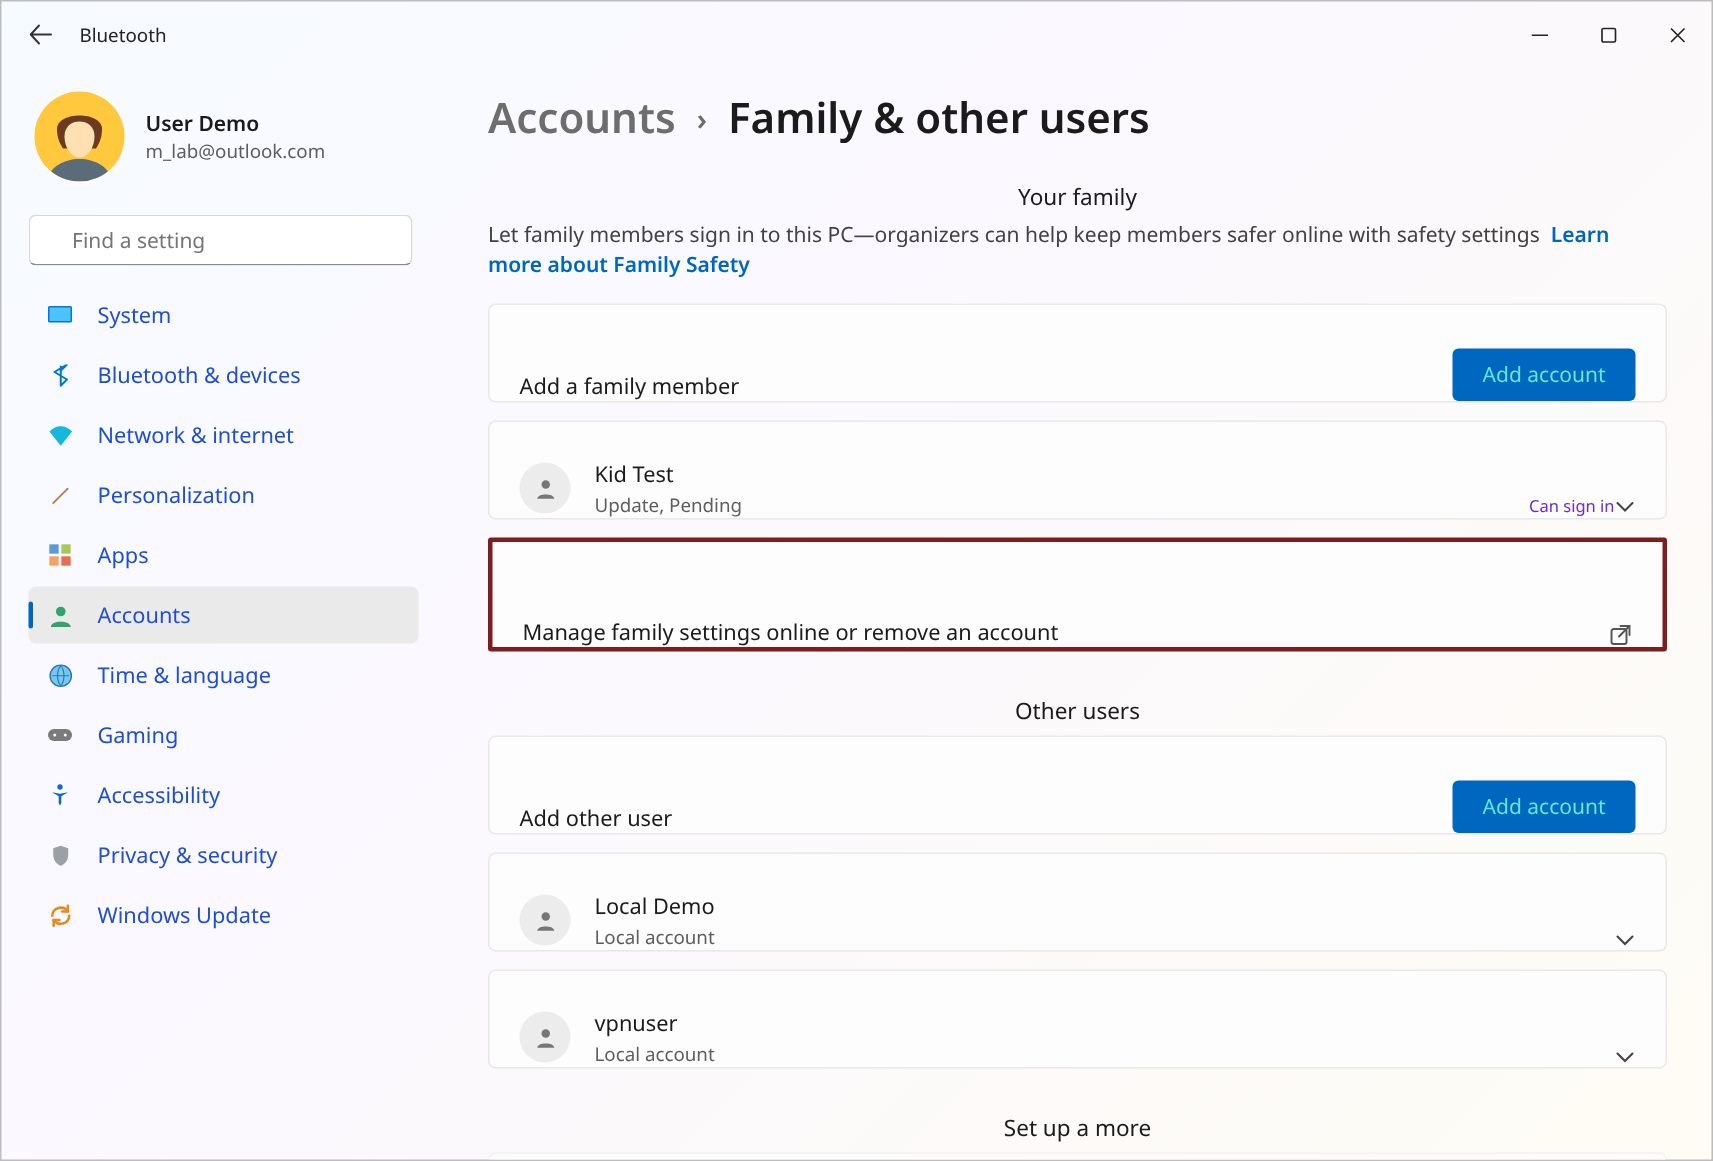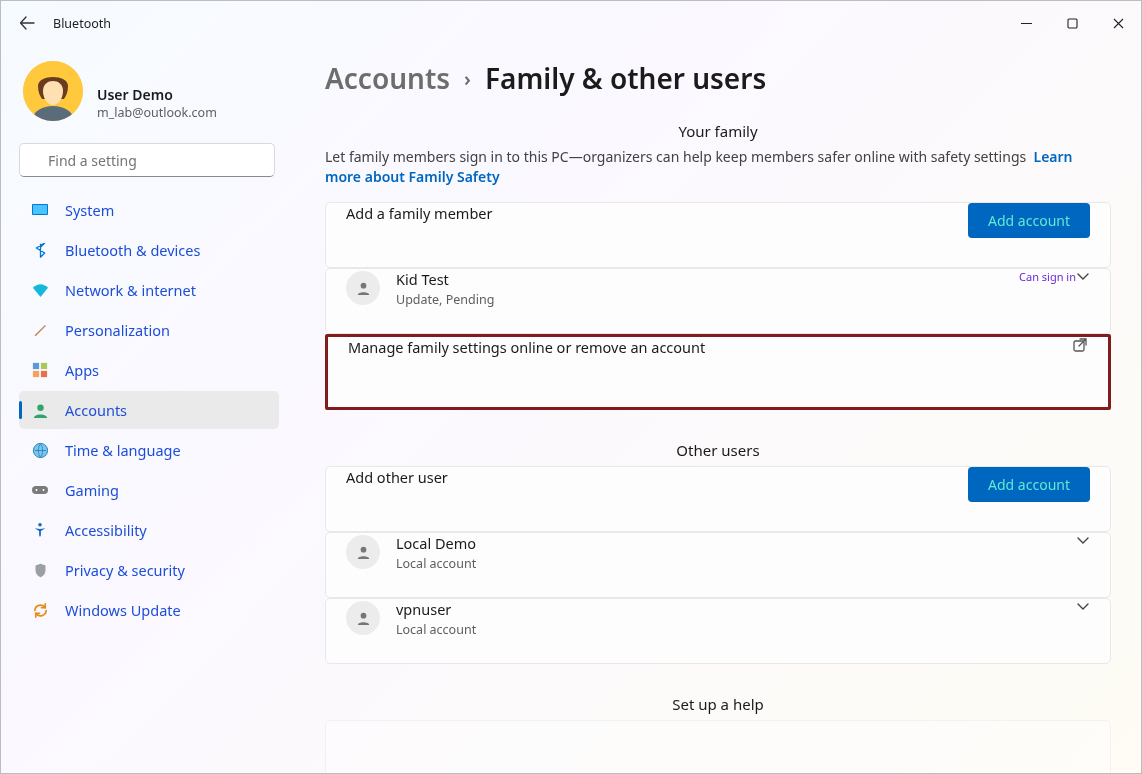--- a/index.html
+++ b/index.html
@@ -32,21 +32,21 @@
   .tb-back svg{width:16px;height:16px;}
   .tb-title{font-size:12.5px;margin-left:6px;color:#222;}
   .tb-spacer{flex:1;}
   .tb-btn{width:46px;height:32px;display:flex;align-items:center;justify-content:center;}
   .tb-btn svg{width:11px;height:11px;}
   
   .shell{display:flex;height:calc(100% - 44px);}
   .sidebar{width:var(--sidebar-w);padding:8px 12px 0 18px;flex-shrink:0;}
   .main{flex:1;padding:10px 30px 0 34px;overflow-y:auto;}
   
-  .user{display:flex;align-items:flex-end;gap:14px;padding:8px 4px 16px 4px;}
+  .user{display:flex;align-items:center;gap:14px;padding:8px 4px 16px 4px;}
   .avatar{width:60px;height:60px;border-radius:50%;background:#ffc83d;display:flex;align-items:center;justify-content:center;overflow:hidden;}
   .user-name{font-size:14px;font-weight:600;}
   .user-email{font-size:12.5px;color:var(--muted);}
   
   .search{
     display:flex;align-items:center;height:34px;
     background:#fff;border:1px solid #d9d9d9;border-bottom:1.5px solid #8a8a8a;border-radius:5px;
     padding:0 26px;margin:6px 4px 14px 0;
   }
   .search input{flex:1;border:none;outline:none;font-size:14px;background:transparent;}
@@ -67,22 +67,22 @@
   
   .crumb{display:flex;align-items:center;gap:14px;font-size:28px;font-weight:600;margin-top:4px;}
   .crumb-parent{color:#6d6d6d;}
   .crumb-sep{color:#6d6d6d;font-size:20px;}
   .section-title{font-size:15px;font-weight:400;margin-top:24px;margin-bottom:6px;text-align:center;}
   .section-desc{font-size:14px;color:#424242;line-height:1.45;margin-bottom:14px;}
   .link{color:var(--accent);font-weight:600;cursor:pointer;}
   
   .card{
     background:var(--card-bg);border:1px solid var(--card-border);
-    border-radius:5px;padding:0 20px;margin-bottom:0;
-    display:flex;align-items:flex-start;min-height:66px;
+    border-radius:5px;padding:0 20px;margin-bottom:12px;
+    display:flex;align-items:flex-end;min-height:66px;
   }
   .card.highlight{border:3px solid #7f1d1d;border-radius:2px;min-height:76px;}
   .card-title{font-size:14.5px;}
   .card-sub{font-size:12.5px;color:var(--muted);margin-top:2px;}
   .card-left{display:flex;align-items:center;gap:16px;flex:1;}
   .person-icon{
     width:34px;height:34px;border-radius:50%;background:#ececec;
     display:flex;align-items:center;justify-content:center;
   }
   .btn-primary{
@@ -342,20 +342,20 @@
         <div>
           <div class="card-title">vpnuser</div>
           <div class="card-sub">Local account</div>
         </div>
       </div>
       <svg class="chev" viewBox="0 0 14 14">
           <path d="M2 5l5 5 5-5" fill="none" stroke="#444" stroke-width="1.4" stroke-linecap="round"></path>
         </svg>
     </div>
 
-    <div class="section-title" style="margin-top:30px">Set up a help</div>
+    <div class="section-title" style="margin-top:30px">Set up a more</div>
     <div class="card" style="opacity:.5">
       <div class="card-left">
           <div class="card-title">&nbsp;</div>
         </div>
     </div>
   </div>
 </div>
 
 </body></html>

